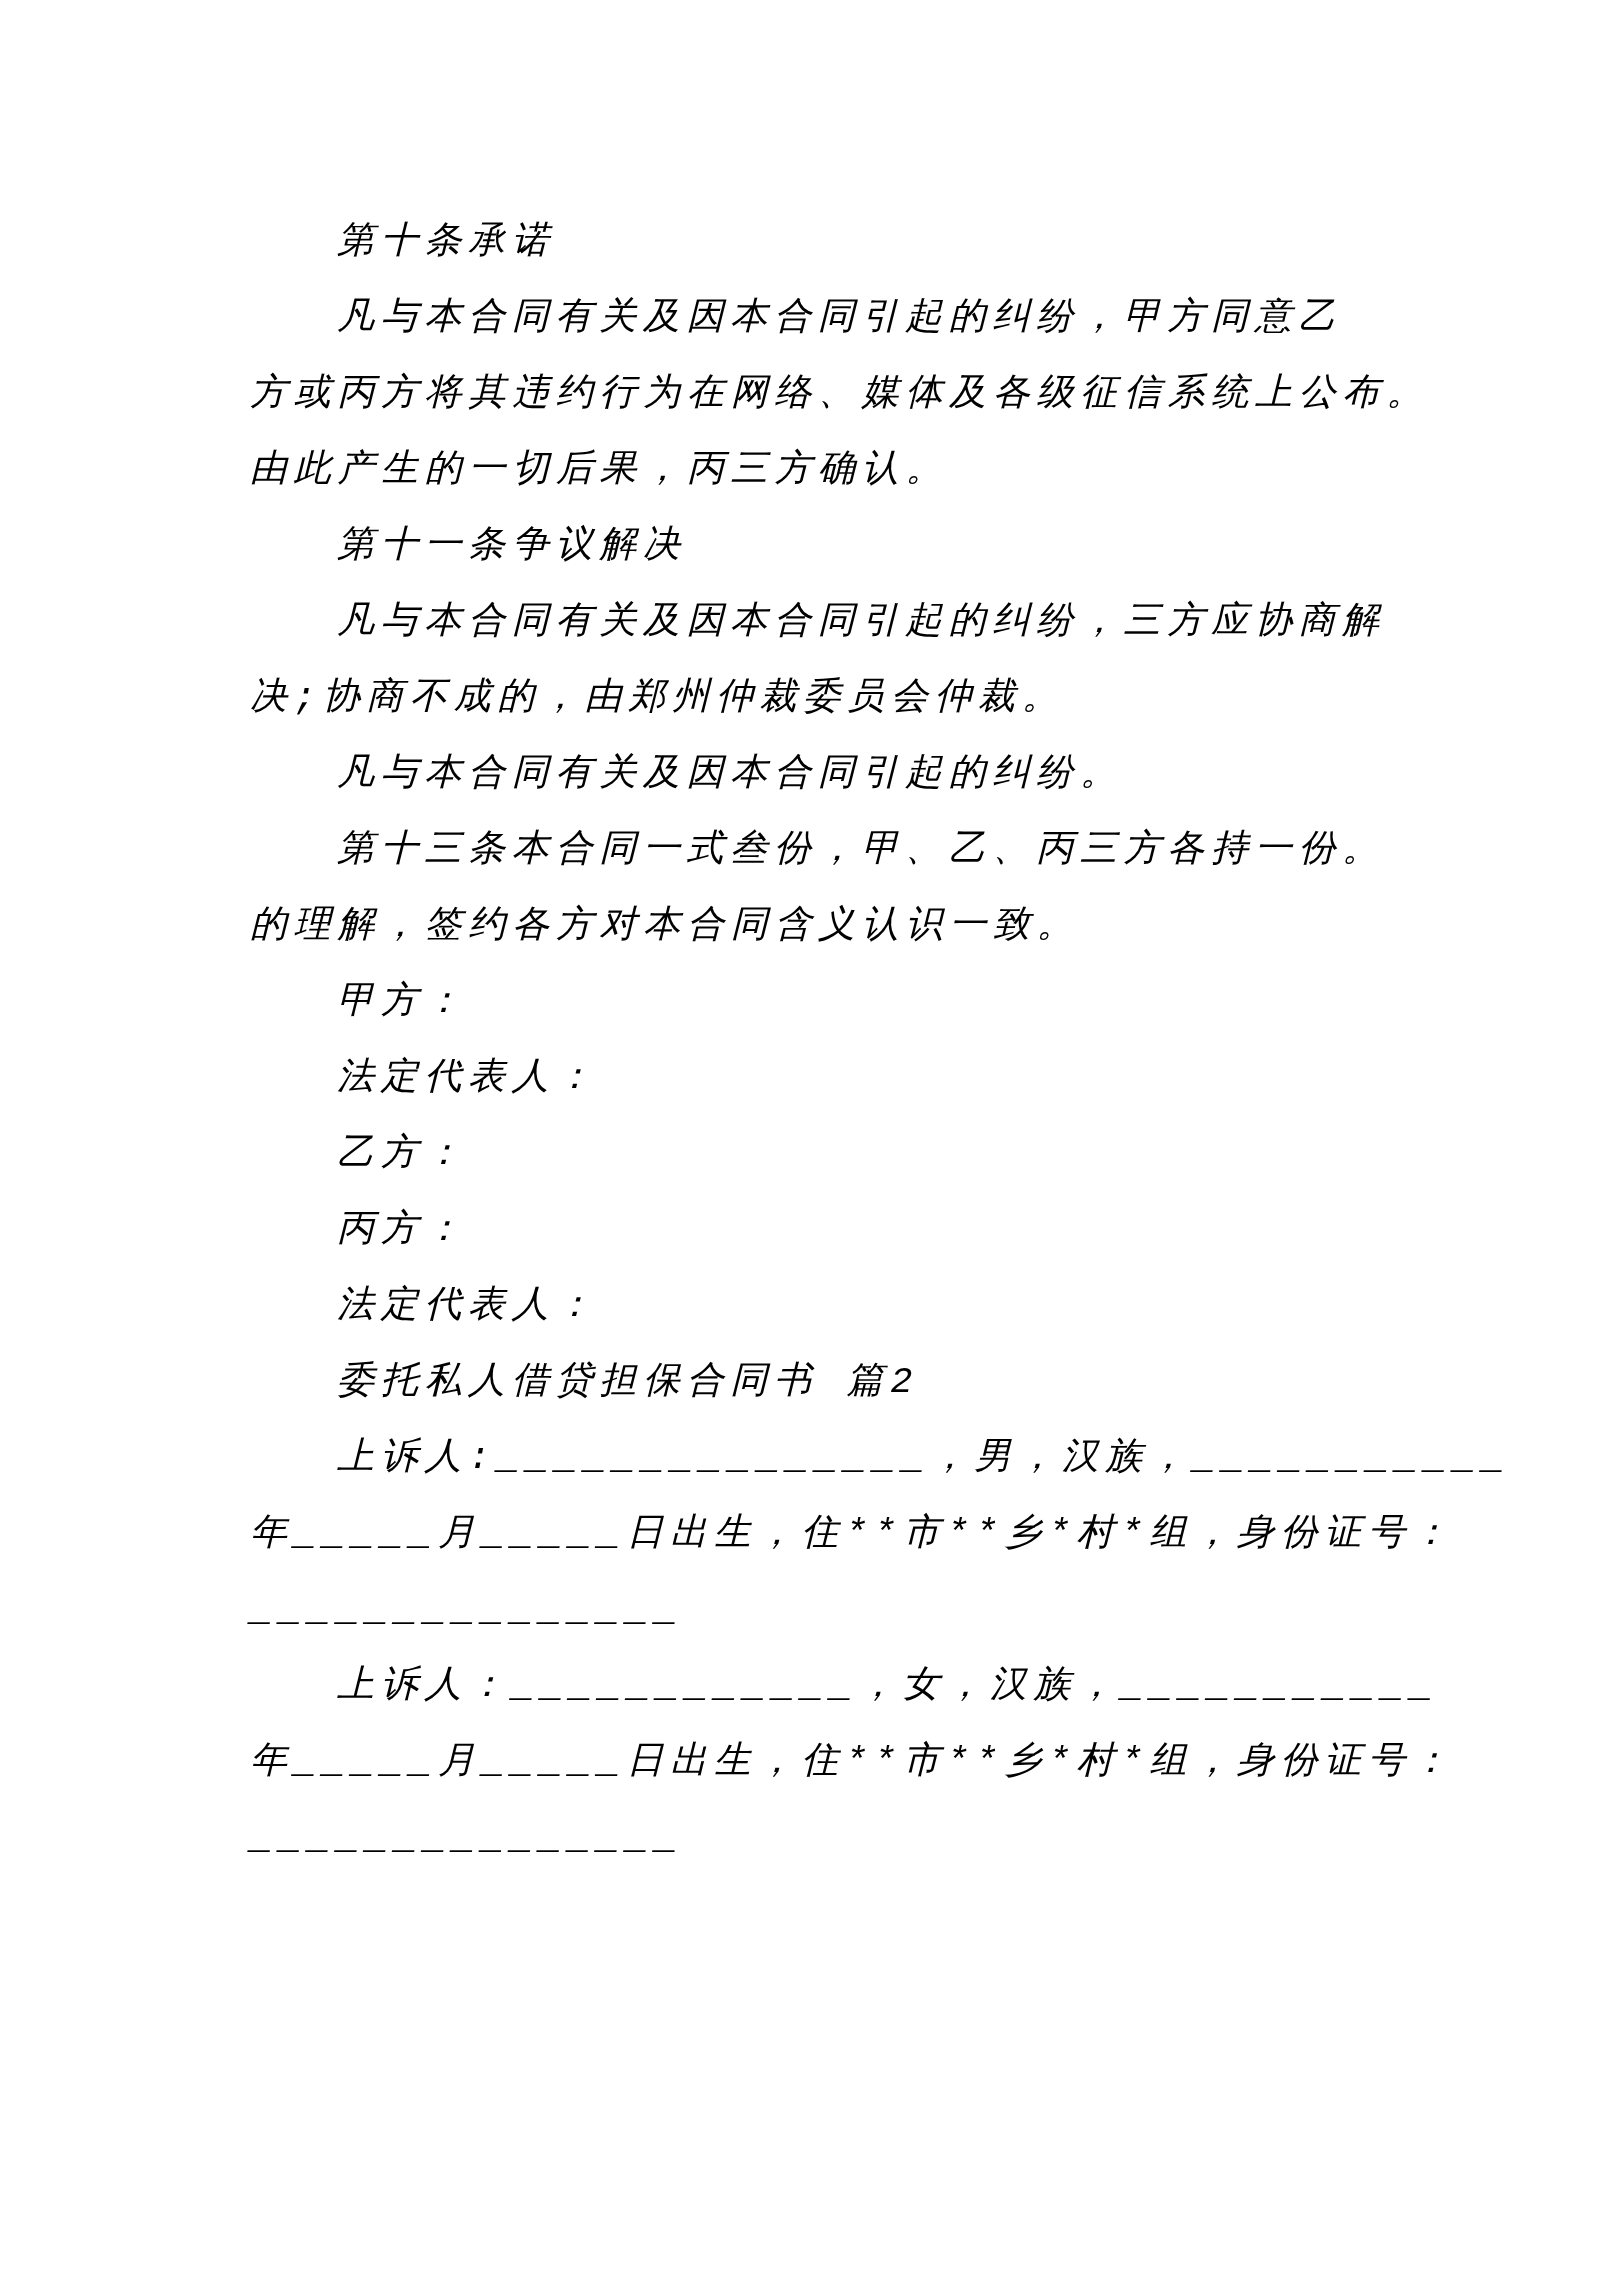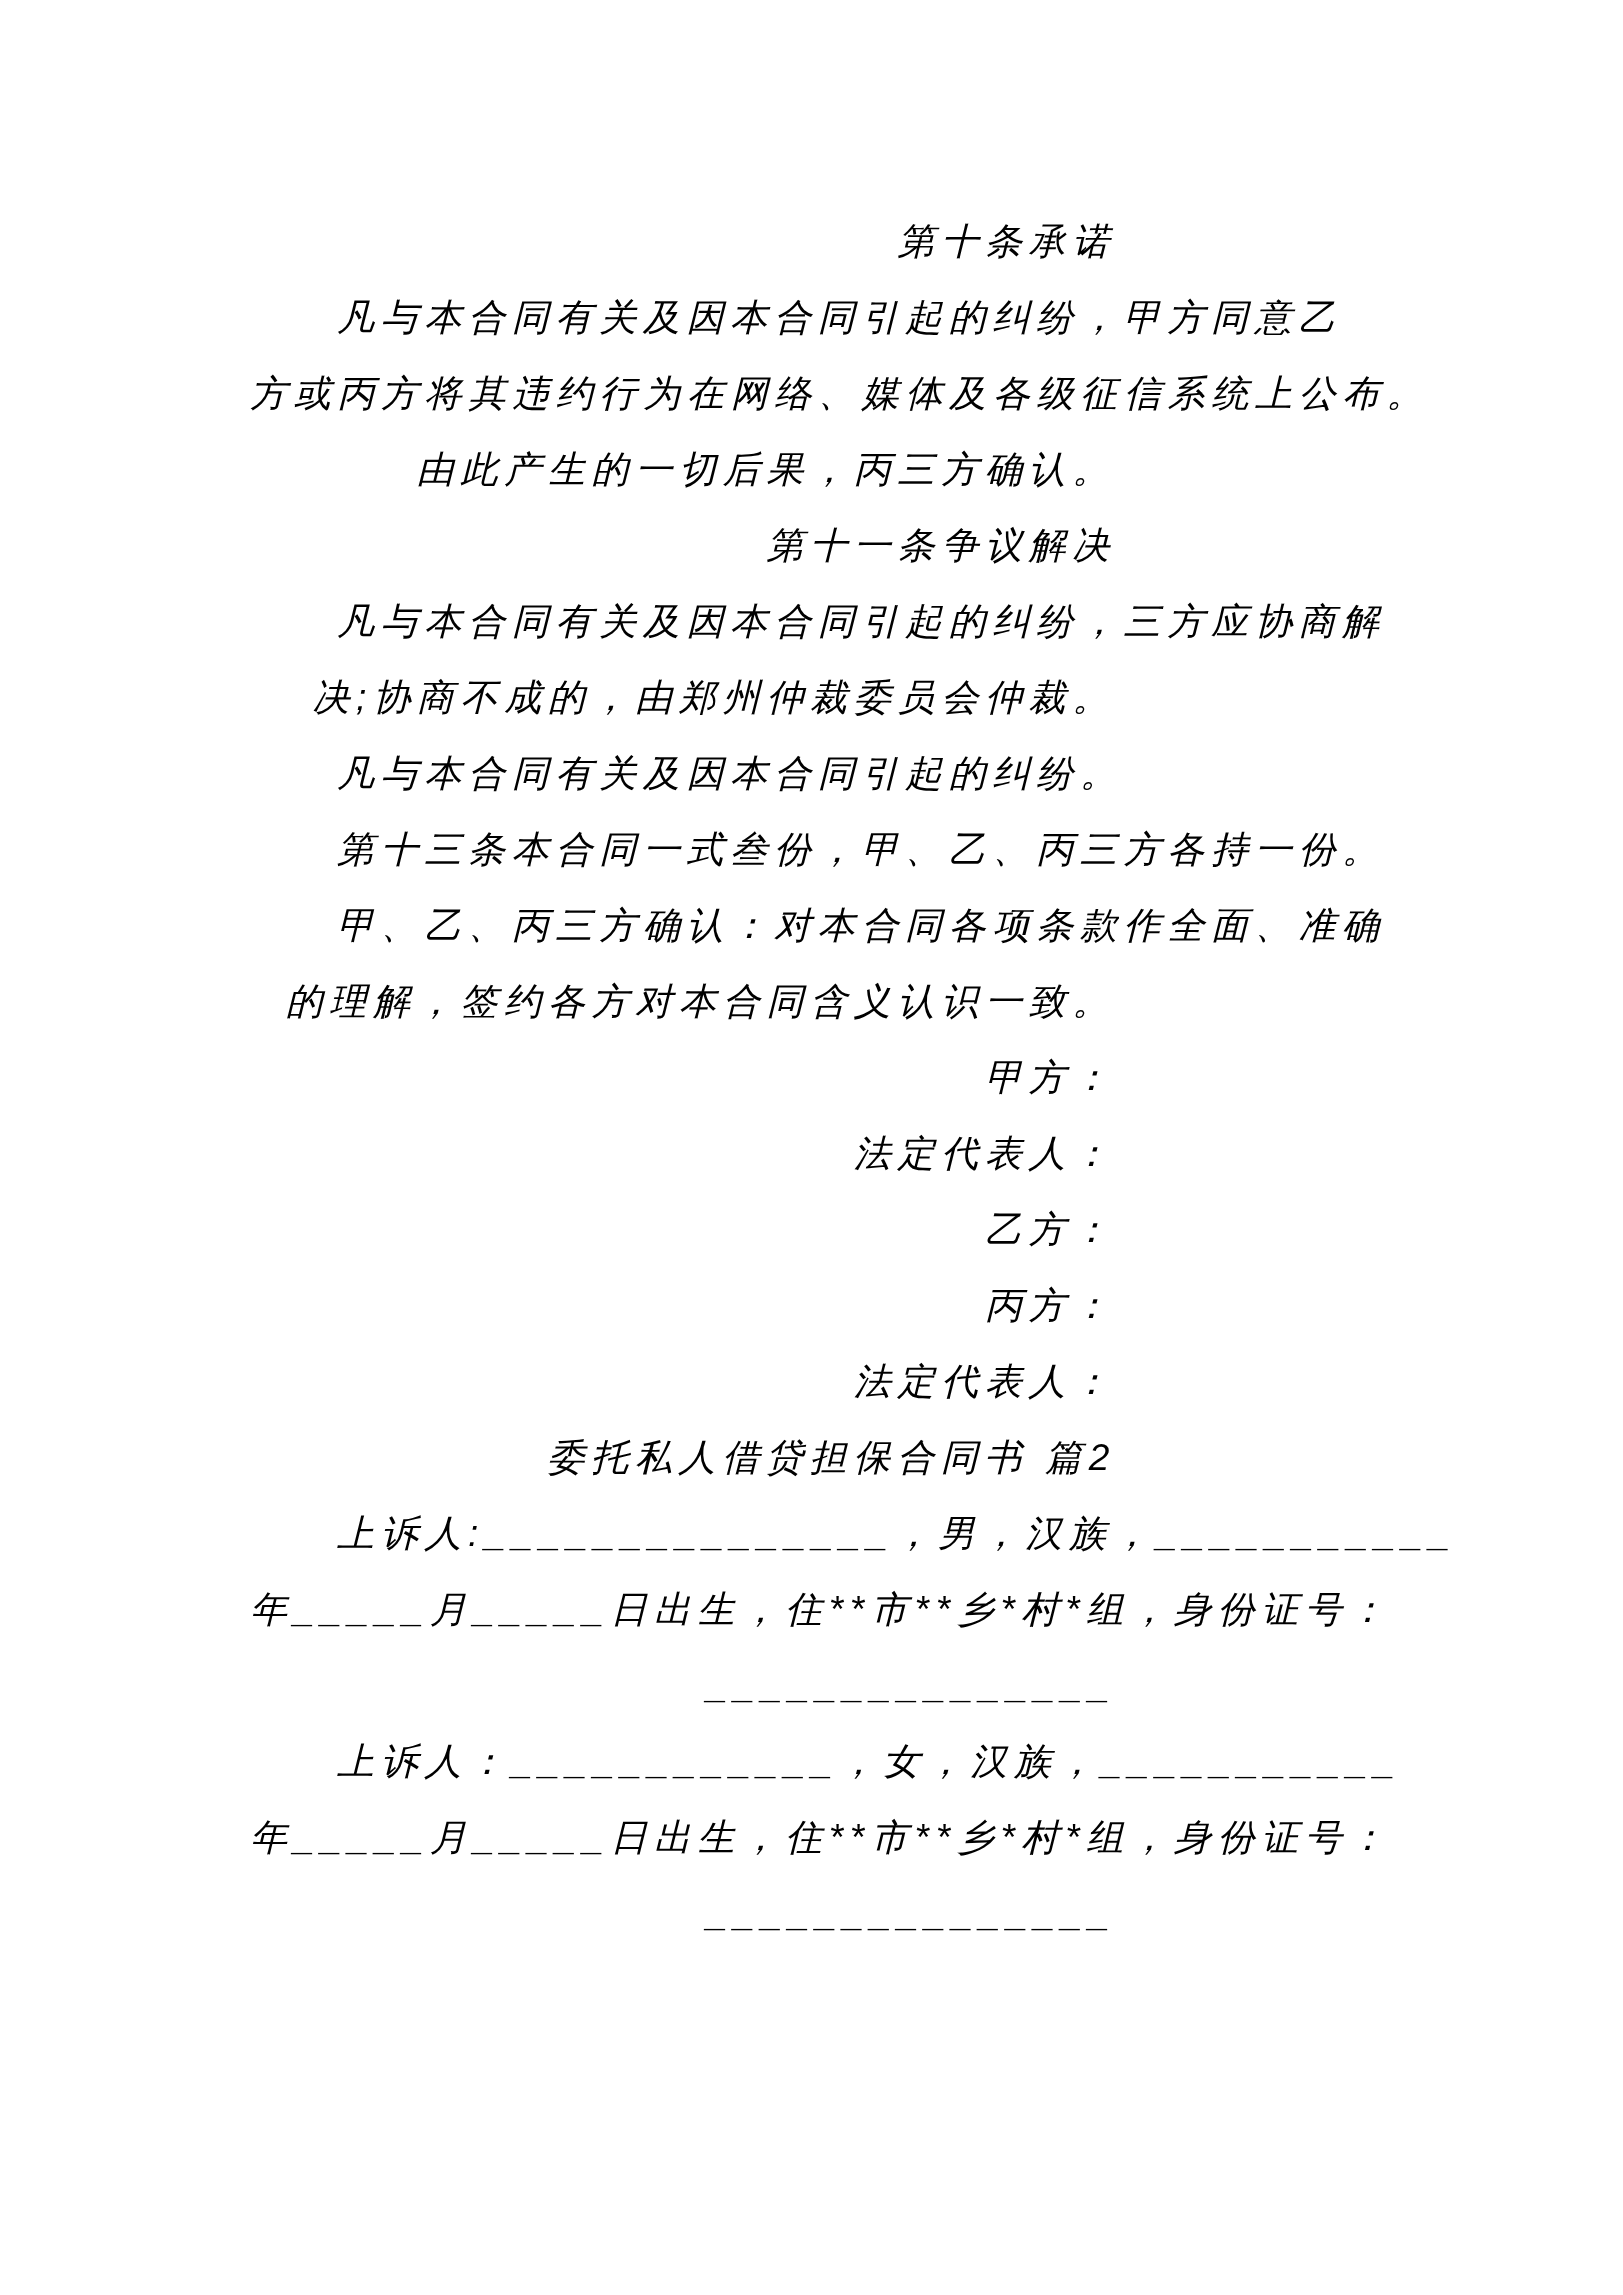--- a/index.html
+++ b/index.html
@@ -22,26 +22,25 @@
     background: #ffffff;
   }
   .doc-body {
     position: absolute;
     left: 0;
     top: 204px;
     width: 1284px;
     box-sizing: border-box;
     padding-left: 250px;
     padding-right: 168px;
-    font-family: Liberation Sans, sans-serif;
+    font-family: Liberation Mono, monospace;
     font-style: italic;
     font-size: 37px;
     letter-spacing: 6.7px;
     color: #000000;
-    text-align: right;
   }
   .line {
     height: 76px;
     line-height: 76px;
     white-space: nowrap;
   }
   .line.indent {
     padding-left: 87px;
   }
 </style>
@@ -52,21 +51,20 @@
   <div class="doc-body">
       <div class="line indent">第十条承诺</div>
       <div class="line indent">凡与本合同有关及因本合同引起的纠纷，甲方同意乙</div>
       <div class="line">方或丙方将其违约行为在网络、媒体及各级征信系统上公布。</div>
       <div class="line">由此产生的一切后果，丙三方确认。</div>
       <div class="line indent">第十一条争议解决</div>
       <div class="line indent">凡与本合同有关及因本合同引起的纠纷，三方应协商解</div>
       <div class="line">决;协商不成的，由郑州仲裁委员会仲裁。</div>
       <div class="line indent">凡与本合同有关及因本合同引起的纠纷。</div>
       <div class="line indent">第十三条本合同一式叁份，甲、乙、丙三方各持一份。</div>
-      <div class="line indent">甲、乙、丙三方确认：对本合同各项条款作全面、准确</div>
       <div class="line">的理解，签约各方对本合同含义认识一致。</div>
       <div class="line indent">甲方：</div>
       <div class="line indent">法定代表人：</div>
       <div class="line indent">乙方：</div>
       <div class="line indent">丙方：</div>
       <div class="line indent">法定代表人：</div>
       <div class="line indent">委托私人借贷担保合同书 篇2</div>
       <div class="line indent">上诉人:_______________，男，汉族，___________</div>
       <div class="line">年_____月_____日出生，住**市**乡*村*组，身份证号：</div>
       <div class="line">_______________</div>

